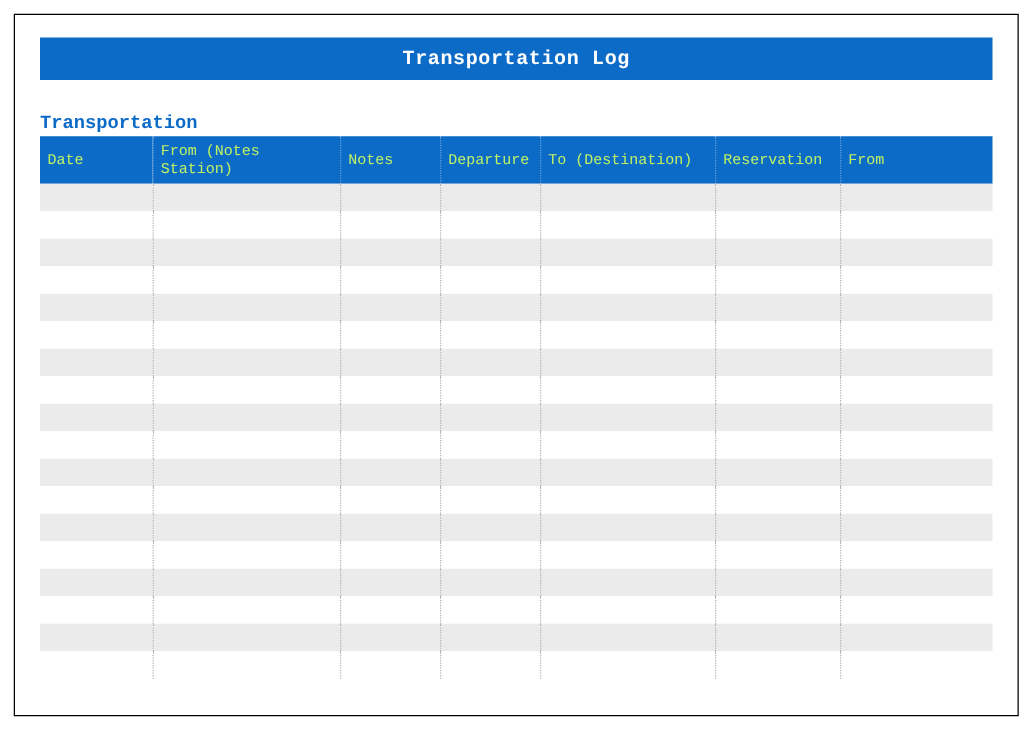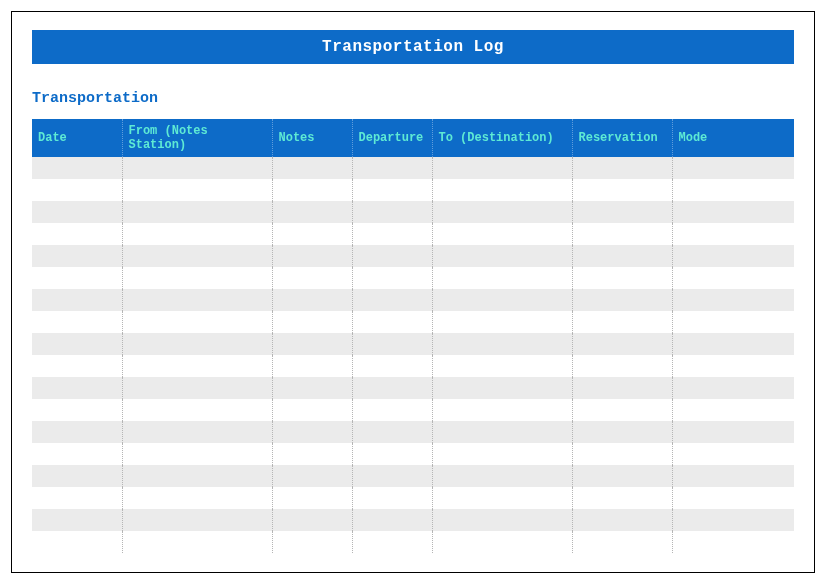--- a/index.html
+++ b/index.html
@@ -27,33 +27,33 @@
     font-weight: bold;
     font-size: 16px;
     padding: 8px 0;
     letter-spacing: 0.5px;
   }
   .section-heading {
     color: #0d6bc8;
     font-weight: bold;
     font-size: 15px;
     margin-top: 26px;
-    margin-bottom: 12px;
+    margin-bottom: 2px;
   }
   .log-table {
     width: 100%;
     border-collapse: collapse;
     table-layout: fixed;
     font-size: 12px;
   }
   .log-table thead th {
     background: #0d6bc8;
-    color: #5eead4;
+    color: #bef264;
     text-align: left;
-    font-weight: bold;
+    font-weight: normal;
     padding: 5px 6px;
     border-right: 1px dotted rgba(255,255,255,0.35);
   }
   .log-table thead th:last-child { border-right: none; }
   .log-table tbody td {
     padding: 0;
     height: 22px;
     border-right: 1px dotted #b5b5b5;
   }
   .log-table tbody td:last-child { border-right: none; }
@@ -87,21 +87,21 @@
         <col class="col-notes">
     </colgroup>
     <thead>
       <tr>
         <th>Date</th>
         <th>From (Notes Station)</th>
         <th>Notes</th>
         <th>Departure</th>
         <th>To (Destination)</th>
         <th>Reservation</th>
-        <th>Mode</th>
+        <th>From</th>
       </tr>
     </thead>
     <tbody id="table-body">
         <tr class="odd">
           <td></td>
           <td></td>
           <td></td>
           <td></td>
           <td></td>
           <td></td>

